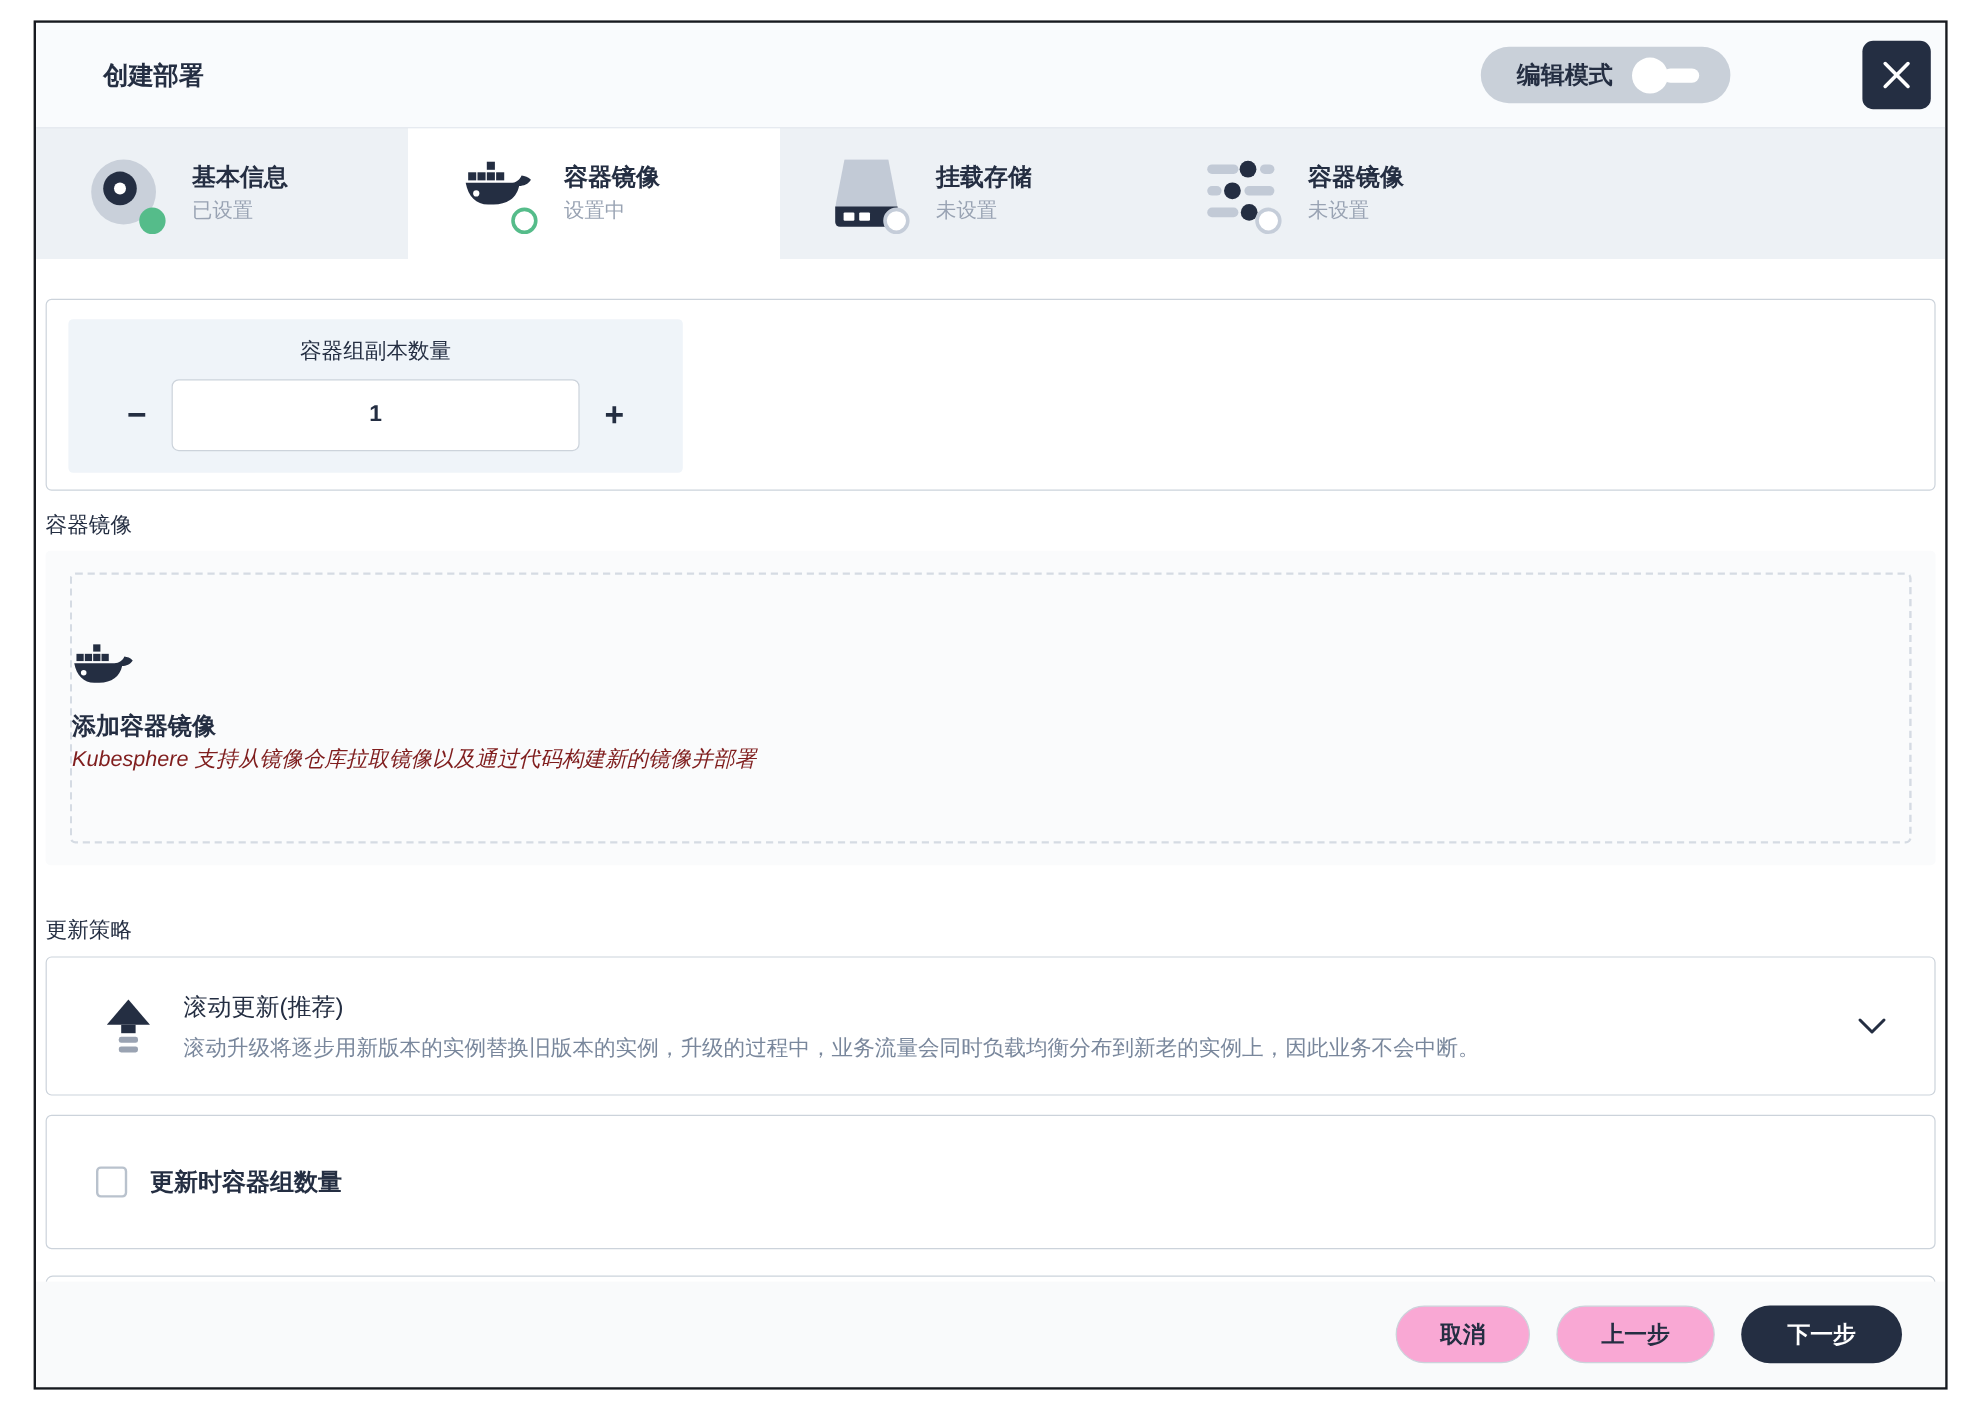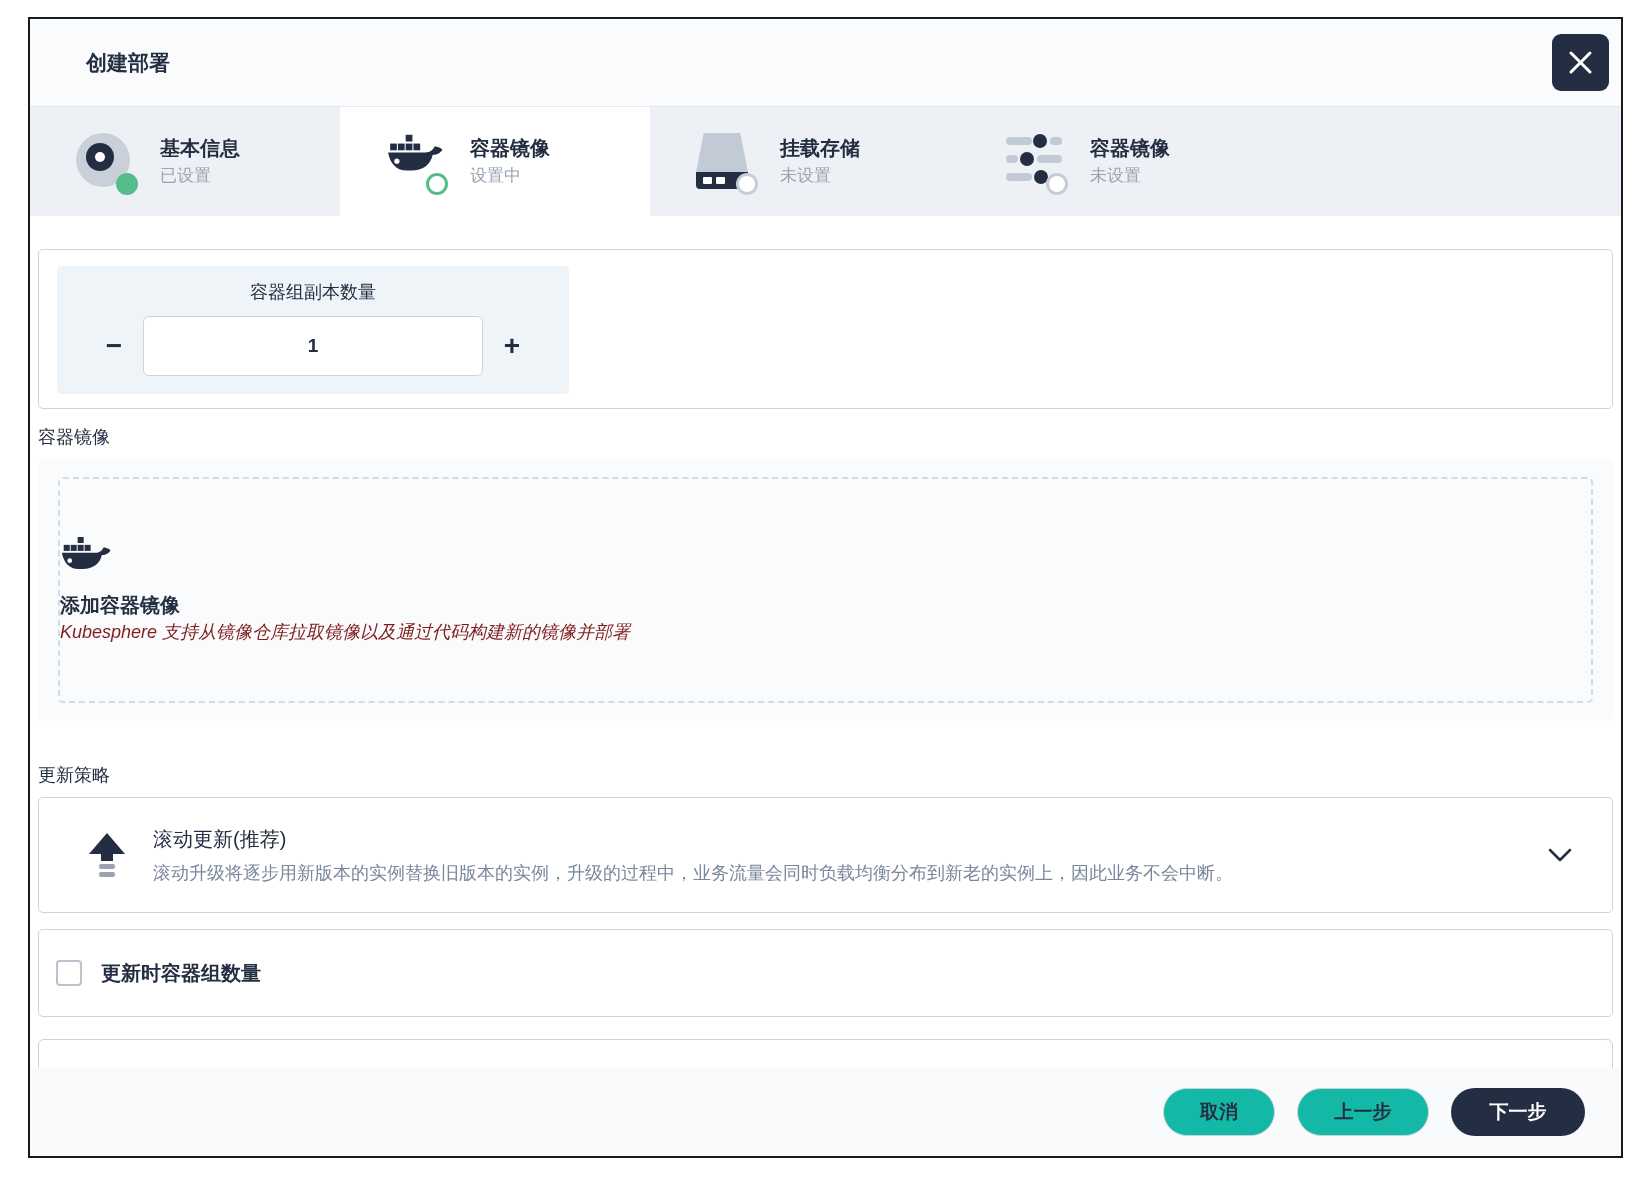--- a/index.html
+++ b/index.html
@@ -80,45 +80,52 @@
   .ru-icon { width:40px; flex:none; display:flex; flex-direction:column; align-items:center; margin-right:26px; }
   .ru-tri { width:0; height:0; border-left:18px solid transparent; border-right:18px solid transparent;
     border-bottom:21px solid #242e42; }
   .ru-stem { width:12px; height:7px; background:#242e42; margin-top:0; }
   .ru-bar { width:16px; height:5px; border-radius:2px; background:#9aa3b2; margin-top:3px; }
   .strategy-text { flex:1; min-width:0; }
   .strategy-title { font-size:20px; font-weight:normal; }
   .strategy-desc { font-size:18px; color:#79879c; margin-top:8px; }
   .chevron { flex:none; margin-left:24px; }
 
-  .check-card { margin-top:16px; height:88px; display:flex; align-items:center; padding:0 17px; }
+  .check-card { margin-top:16px; height:112px; display:flex; align-items:center; padding:0 41px; }
   .checkbox { width:26px; height:26px; border:2px solid #b9c2cd; border-radius:4px; background:#fff;
     cursor:pointer; flex:none; }
   .check-label { font-size:20px; font-weight:bold; margin-left:19px; }
 
   .partial-card { margin-top:22px; height:70px; border-radius:6px; }
 
   
   .footer { position:absolute; left:0; right:0; bottom:0; height:88px; background:#f9fafb;
     display:flex; align-items:center; justify-content:flex-end; gap:22px; padding-right:36px; }
   .btn { height:48px; border-radius:24px; display:flex; align-items:center; justify-content:center;
     font-size:19px; font-weight:bold; cursor:pointer; }
-  .btn-light { background:#14b8a6; border:1px solid #ccd3db; color:#242e42;text-align:right; }
+  .btn-light { background:#f9a8d4; border:1px solid #ccd3db; color:#242e42;text-align:right; }
   .btn-cancel { width:112px; }
   .btn-prev { width:132px; }
   .btn-next { width:134px; background:#242e42; color:#fff; }
 </style>
 </head>
 <body>
 
 <div class="modal">
 
   <div class="hdr">
     <div class="hdr-title">创建部署</div>
     <div class="hdr-right">
+      <div class="edit-pill">
+        <span class="edit-pill-label">编辑模式</span>
+        <span class="knob">
+          <span class="knob-bar"></span>
+          <span class="knob-circle"></span>
+        </span>
+      </div>
       <div class="close-btn">
         <svg width="27" height="27" viewBox="0 0 27 27">
           <line x1="4" y1="4" x2="23" y2="23" stroke="#fff" stroke-width="3" stroke-linecap="round"></line>
           <line x1="23" y1="4" x2="4" y2="23" stroke="#fff" stroke-width="3" stroke-linecap="round"></line>
         </svg>
       </div>
     </div>
   </div>
 
   <div class="tabs">

